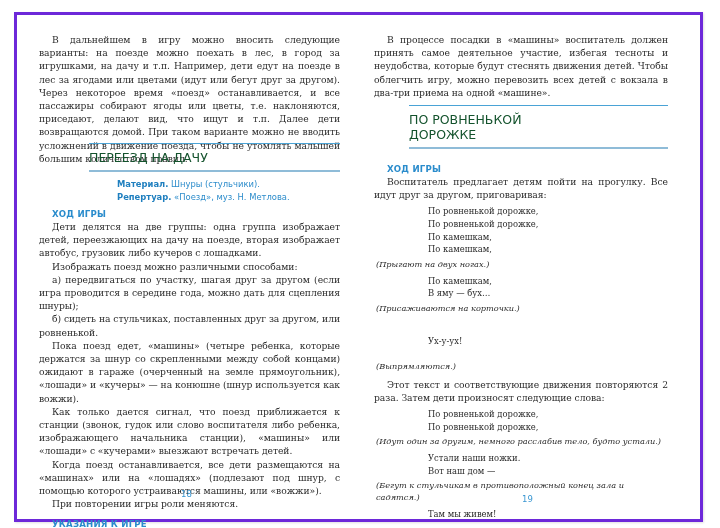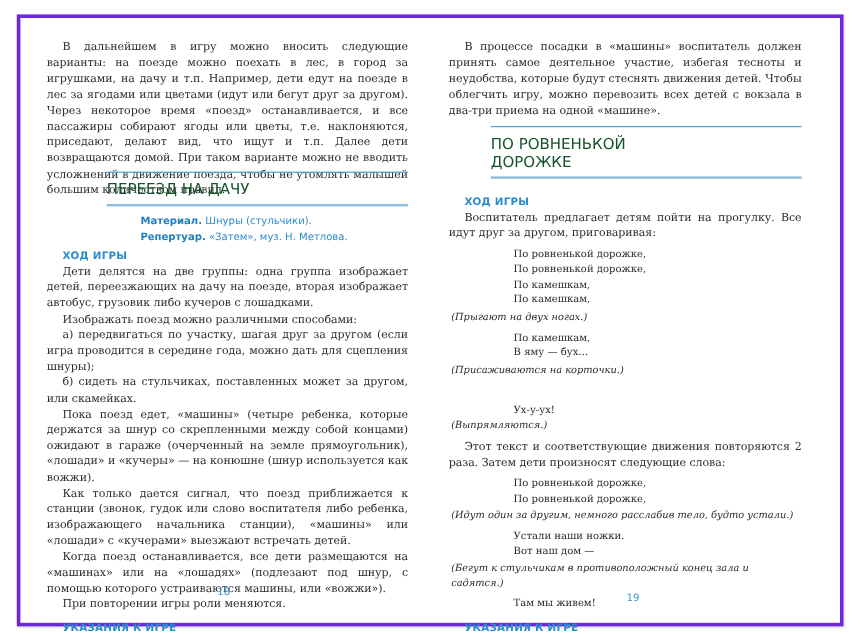--- a/index.html
+++ b/index.html
@@ -51,30 +51,30 @@
     </div>
 
     <div class="col" style="top:128px; left:72px; width:251px;">
       <div class="section">ПЕРЕЕЗД НА ДАЧУ</div>
       <div class="meta" style="margin-top:6px;">
         <b>Материал.</b>
         <span>Шнуры (стульчики).</span>
       </div>
       <div class="meta">
         <b>Репертуар.</b>
-        <span>«Затем», муз. Н. Метлова.</span>
+        <span>«Поезд», муз. Н. Метлова.</span>
       </div>
     </div>
 
     <div class="col" style="top:193px;">
       <div class="subhead" style="padding-left:13px;">ХОД ИГРЫ</div>
       <p class="body">Дети делятся на две группы: одна группа изображает детей, переезжающих на дачу на поезде, вторая изображает автобус, грузовик либо кучеров с лошадками.</p>
       <p class="body">Изображать поезд можно различными способами:</p>
       <p class="body">а) передвигаться по участку, шагая друг за другом (если игра проводится в середине года, можно дать для сцепления шнуры);</p>
-      <p class="body">б) сидеть на стульчиках, поставленных может за другом, или скамейках.</p>
+      <p class="body">б) сидеть на стульчиках, поставленных друг за другом, или ровненькой.</p>
       <p class="body">Пока поезд едет, «машины» (четыре ребенка, которые держатся за шнур со скрепленными между собой концами) ожидают в гараже (очерченный на земле прямоугольник), «лошади» и «кучеры» — на конюшне (шнур используется как вожжи).</p>
       <p class="body">Как только дается сигнал, что поезд приближается к станции (звонок, гудок или слово воспитателя либо ребенка, изображающего начальника станции), «машины» или «лошади» с «кучерами» выезжают встречать детей.</p>
       <p class="body">Когда поезд останавливается, все дети размещаются на «машинах» или на «лошадях» (подлезают под шнур, с помощью которого устраиваются машины, или «вожжи»).</p>
       <p class="body">При повторении игры роли меняются.</p>
 
       <div class="subhead" style="padding-left:13px; margin-top:8px;">УКАЗАНИЯ К ИГРЕ</div>
 
     </div>
 
     <div class="pnum" style="left:164px; top:474px;text-align:right;">18</div>
@@ -106,21 +106,21 @@
 
       <div style="margin-top:5px;">
         <p class="verse">По камешкам,</p>
         <p class="verse">В яму — бух…</p>
       </div>
       <p class="stage" style="margin-top:2px;">(Присаживаются на корточки.)</p>
 
       <div style="margin-top:21px;">
         <p class="verse">Ух-у-ух!</p>
       </div>
-      <p class="stage" style="margin-top:0;">(Выпрямляются.)</p>
+      <p class="stage" style="margin-top:12px;">(Выпрямляются.)</p>
 
       <p class="body" style="margin-top:6px;">Этот текст и соответствующие движения повторяются 2 раза. Затем дети произносят следующие слова:</p>
 
       <div style="margin-top:4px;">
         <p class="verse">По ровненькой дорожке,</p>
         <p class="verse">По ровненькой дорожке,</p>
       </div>
       <p class="stage" style="margin-top:2px;">(Идут один за другим, немного расслабив тело, будто устали.)</p>
 
       <div style="margin-top:5px;">

